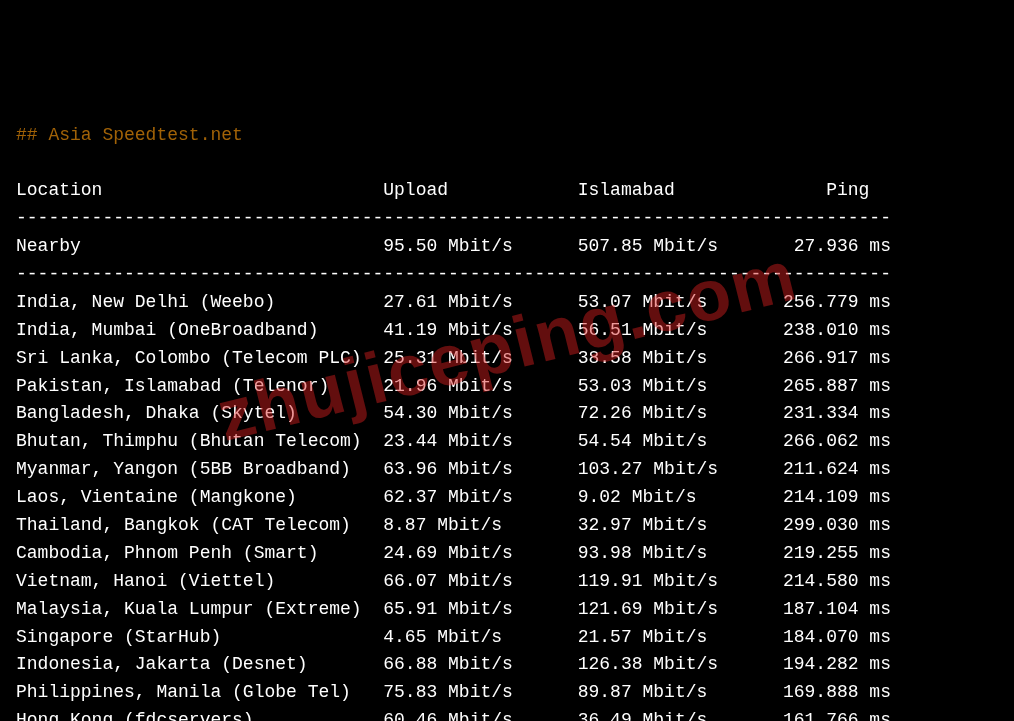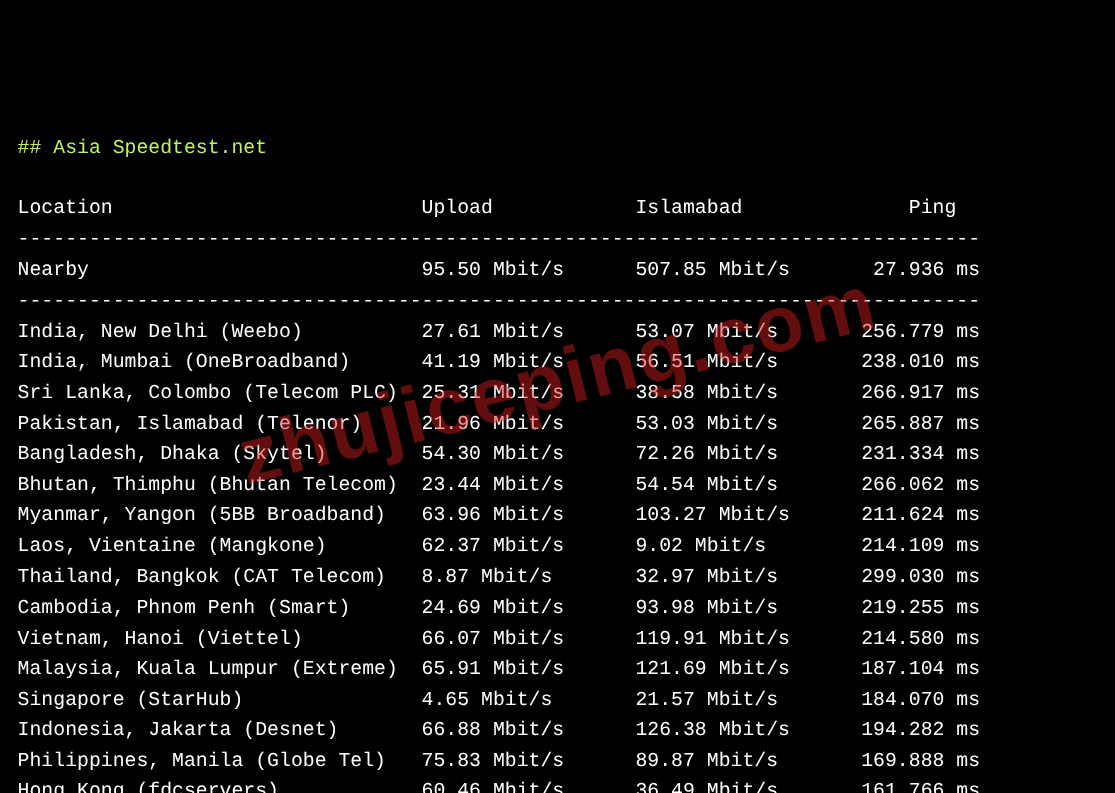--- a/index.html
+++ b/index.html
@@ -14,21 +14,21 @@
       font-size: 18px;
       line-height: 1.55;
       padding: 10px 16px;
       white-space: pre;
       width: 1014px;
       height: 721px;
       overflow: hidden;
       position: relative;
     }
     .title {
-      color: #bef264;
+      color: #a16207;
     }
     .watermark {
       position: absolute;
       top: 48%;
       left: 50%;
       transform: translate(-50%, -50%) rotate(-14deg);
       font-family: Arial, sans-serif;
       font-size: 72px;
       font-weight: bold;
       color: rgba(220, 30, 30, 0.45);

